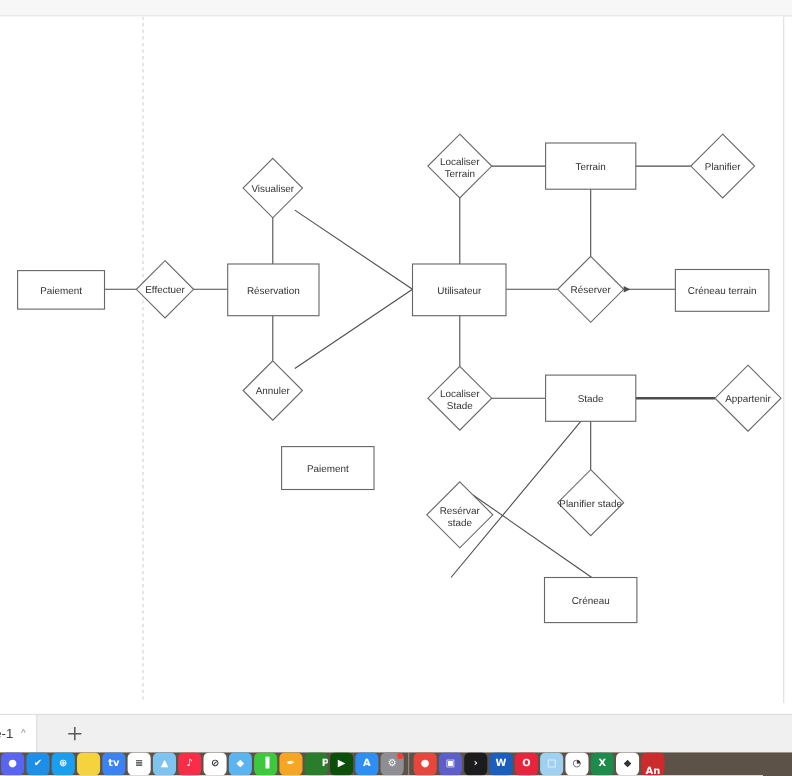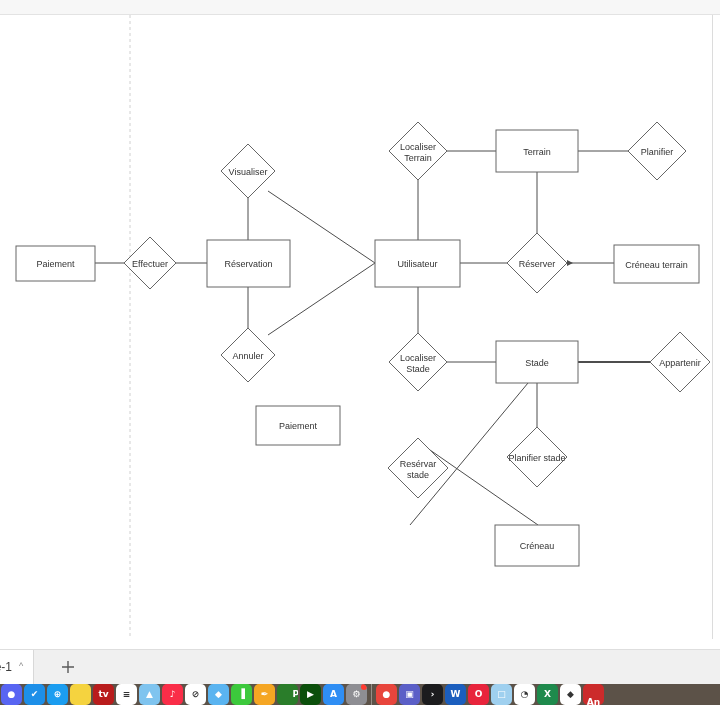--- a/index.html
+++ b/index.html
@@ -297,21 +297,21 @@
       <div class="dock-icon" style="background: rgb(88, 101, 242);">
         <span class="glyph" style="color: rgb(255, 255, 255);">●</span>
       </div>
       <div class="dock-icon" style="background: rgb(29, 143, 232);">
         <span class="glyph" style="color: rgb(255, 255, 255);">✔</span>
       </div>
       <div class="dock-icon" style="background: rgb(27, 157, 240);">
         <span class="glyph" style="color: rgb(255, 255, 255);">⊕</span>
       </div>
       <div class="dock-icon" style="background: rgb(245, 211, 63);"></div>
-      <div class="dock-icon" style="background: #b91c1c;">
+      <div class="dock-icon" style="background: #3b82f6;">
         <span class="glyph" style="color: rgb(255, 255, 255);">tv</span>
       </div>
       <div class="dock-icon" style="background: rgb(255, 255, 255);">
         <span class="glyph" style="color: rgb(51, 51, 51);">≡</span>
       </div>
       <div class="dock-icon" style="background: rgb(127, 196, 239);">
         <span class="glyph" style="color: rgb(255, 255, 255);">▲</span>
       </div>
       <div class="dock-icon" style="background: rgb(250, 45, 72);">
         <span class="glyph" style="color: rgb(255, 255, 255);">♪</span>

